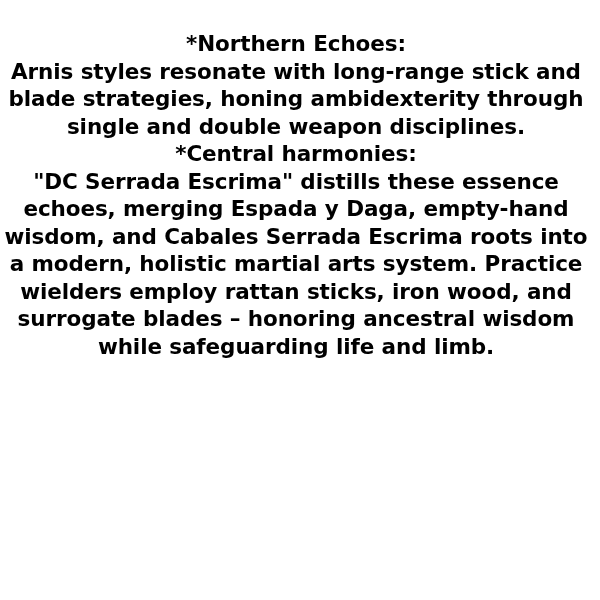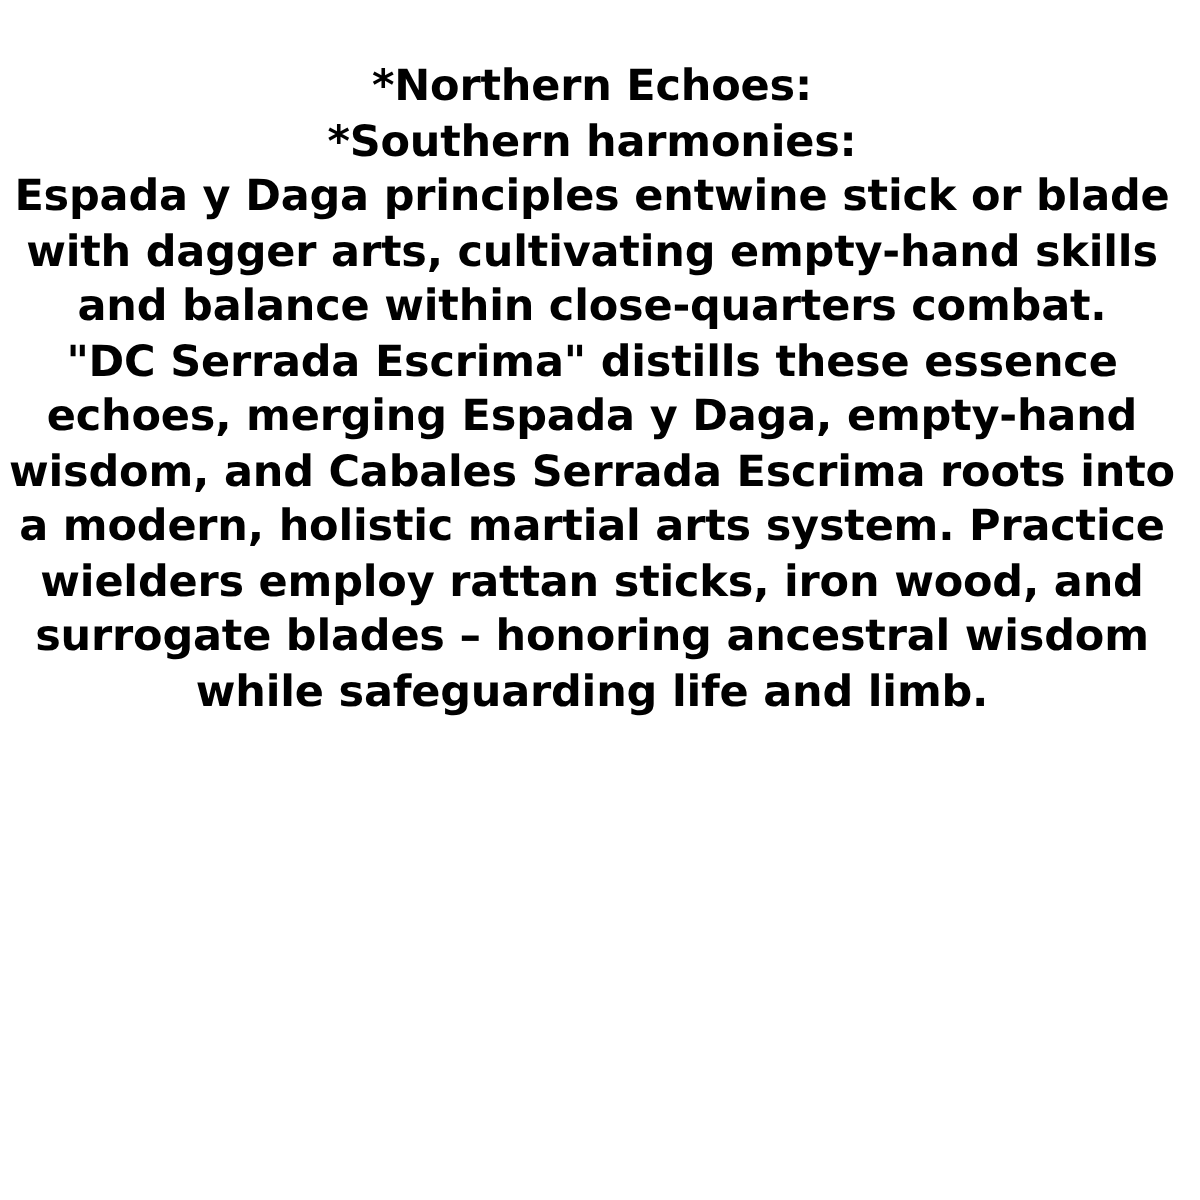--- a/index.html
+++ b/index.html
@@ -33,17 +33,17 @@
     margin: 0;
     padding: 0;
   }
 </style>
 </head>
 <body>
 
 <div class="page">
   <div class="text-block">
     <p class="para">*Northern Echoes:</p>
-    <p class="para">*Southern harmonies:</p>
-    <p class="para">Espada y Daga principles entwine stick or blade with dagger arts, cultivating empty-hand skills and balance within close-quarters combat.</p>
+    <p class="para">Arnis styles resonate with long-range stick and blade strategies, honing ambidexterity through single and double weapon disciplines.</p>
+    <p class="para">*Central harmonies:</p>
     <p class="para">"DC Serrada Escrima" distills these essence echoes, merging Espada y Daga, empty-hand wisdom, and Cabales Serrada Escrima roots into a modern, holistic martial arts system. Practice wielders employ rattan sticks, iron wood, and surrogate blades – honoring ancestral wisdom while safeguarding life and limb.</p>
   </div>
 </div>
 
 </body></html>

